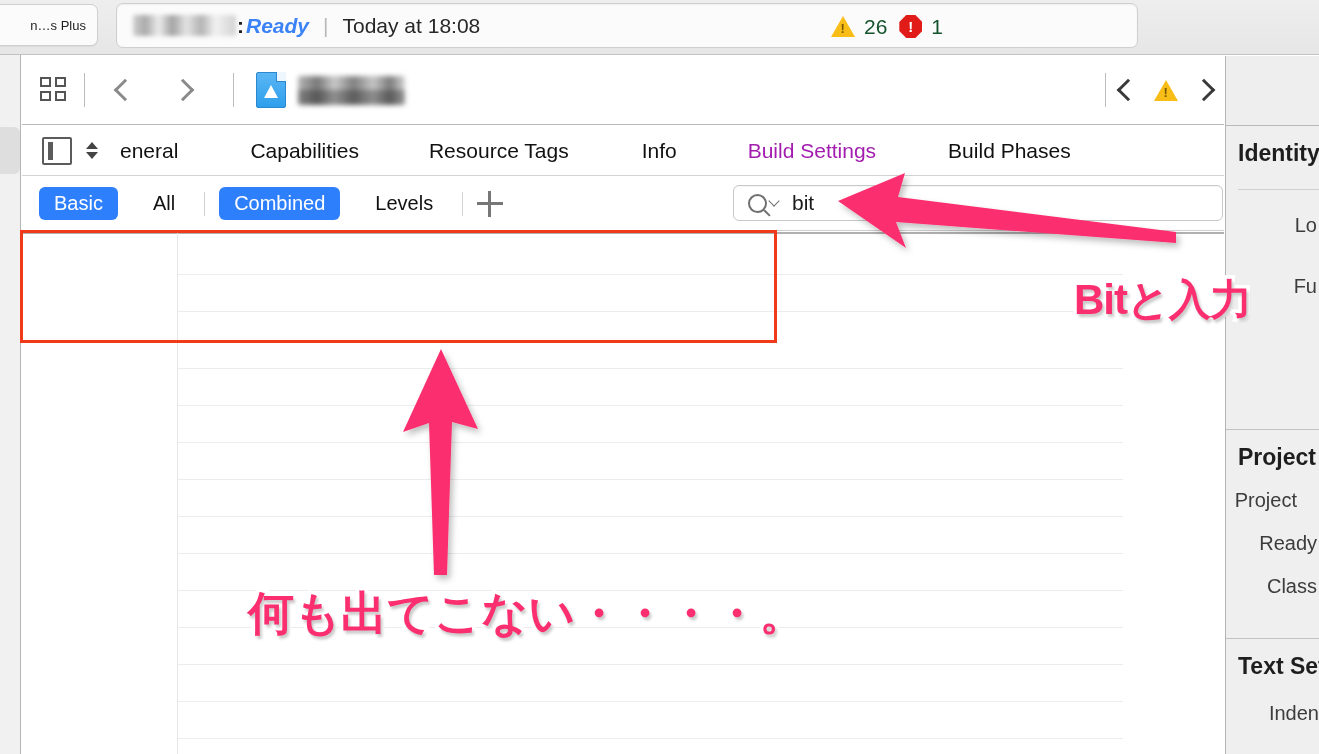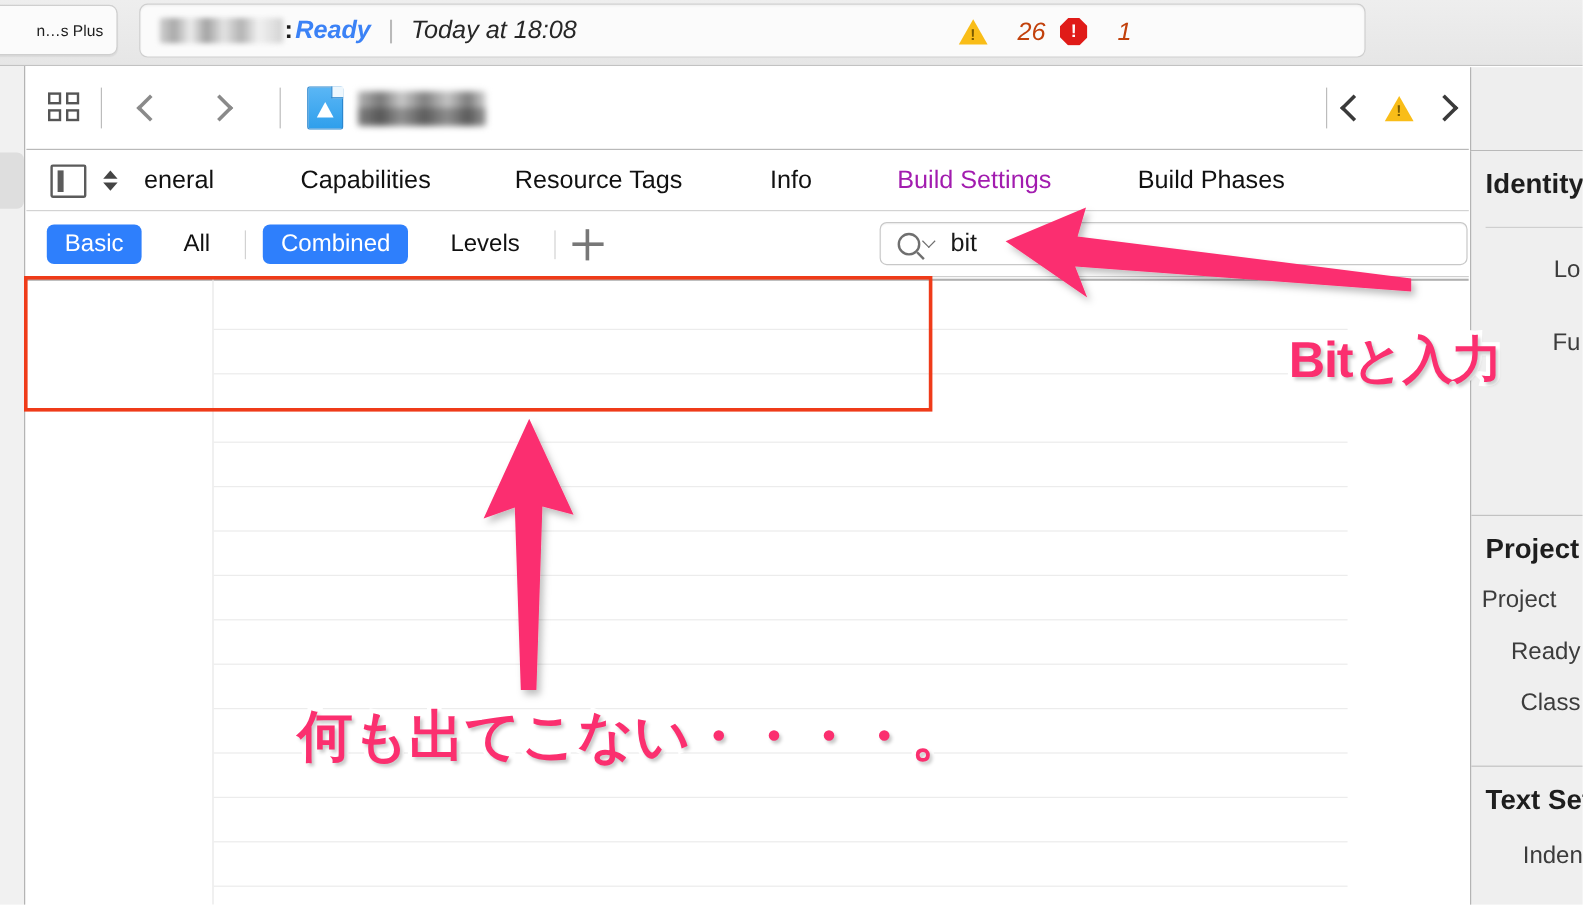--- a/index.html
+++ b/index.html
@@ -41,33 +41,33 @@
       linear-gradient(90deg,
         rgba(205,205,205,.95) 0%, rgba(160,160,160,.9) 12%,
         rgba(235,235,235,.9) 25%, rgba(150,150,150,.88) 38%,
         rgba(225,225,225,.9) 52%, rgba(170,170,170,.9) 66%,
         rgba(240,240,240,.92) 80%, rgba(200,200,200,.8) 100%);
     filter: blur(2.2px);
   }
   .status-colon { font-size: 21px; color: #1a1a1a; font-weight: 700; margin-right: 2px; }
   .status-ready { font-size: 21px; font-weight: 700; color: #3b82f6; font-style: italic; }
   .status-sep { color: #b9b9b9; font-size: 21px; margin: 0 14px; font-weight: 300; }
-  .status-time { font-size: 21px; color: #272727; font-style: italic; }
+  .status-time { font-size: 21px; color: #272727; }
 
   .issue-group {
     position: absolute; right: 182px; top: 0; height: 45px;
     display: flex; align-items: center; gap: 0;
   }
   .warn-tri { width: 0; height: 0; border-left: 12px solid transparent;
     border-right: 12px solid transparent; border-bottom: 21px solid #f9bd18;
     position: relative; }
   .warn-tri::after {
     content: "!"; position: absolute; left: -2.5px; top: 5px; font-size: 13px;
     font-weight: 700; color: #7a5b00; }
-  .issue-count { font-size: 21px; color: #c2410c; margin: 0 12px 0 25px; font-style: italic; }
+  .issue-count { font-size: 21px; color: #14532d; margin: 0 12px 0 9px; }
   .err-oct {
     width: 23px; height: 23px; background: #e01b18; position: relative;
     clip-path: polygon(30% 0%, 70% 0%, 100% 30%, 100% 70%, 70% 100%, 30% 100%, 0% 70%, 0% 30%);
     display: flex; align-items: center; justify-content: center;
   }
   .err-oct span { color: #fff; font-size: 15px; font-weight: 700; line-height: 1; }
   .left-gutter {
     position: absolute; left: 0; top: 55px; width: 21px; height: 699px;
     background: #f1f1f1; border-right: 1px solid #b4b4b4; box-sizing: border-box;
   }

